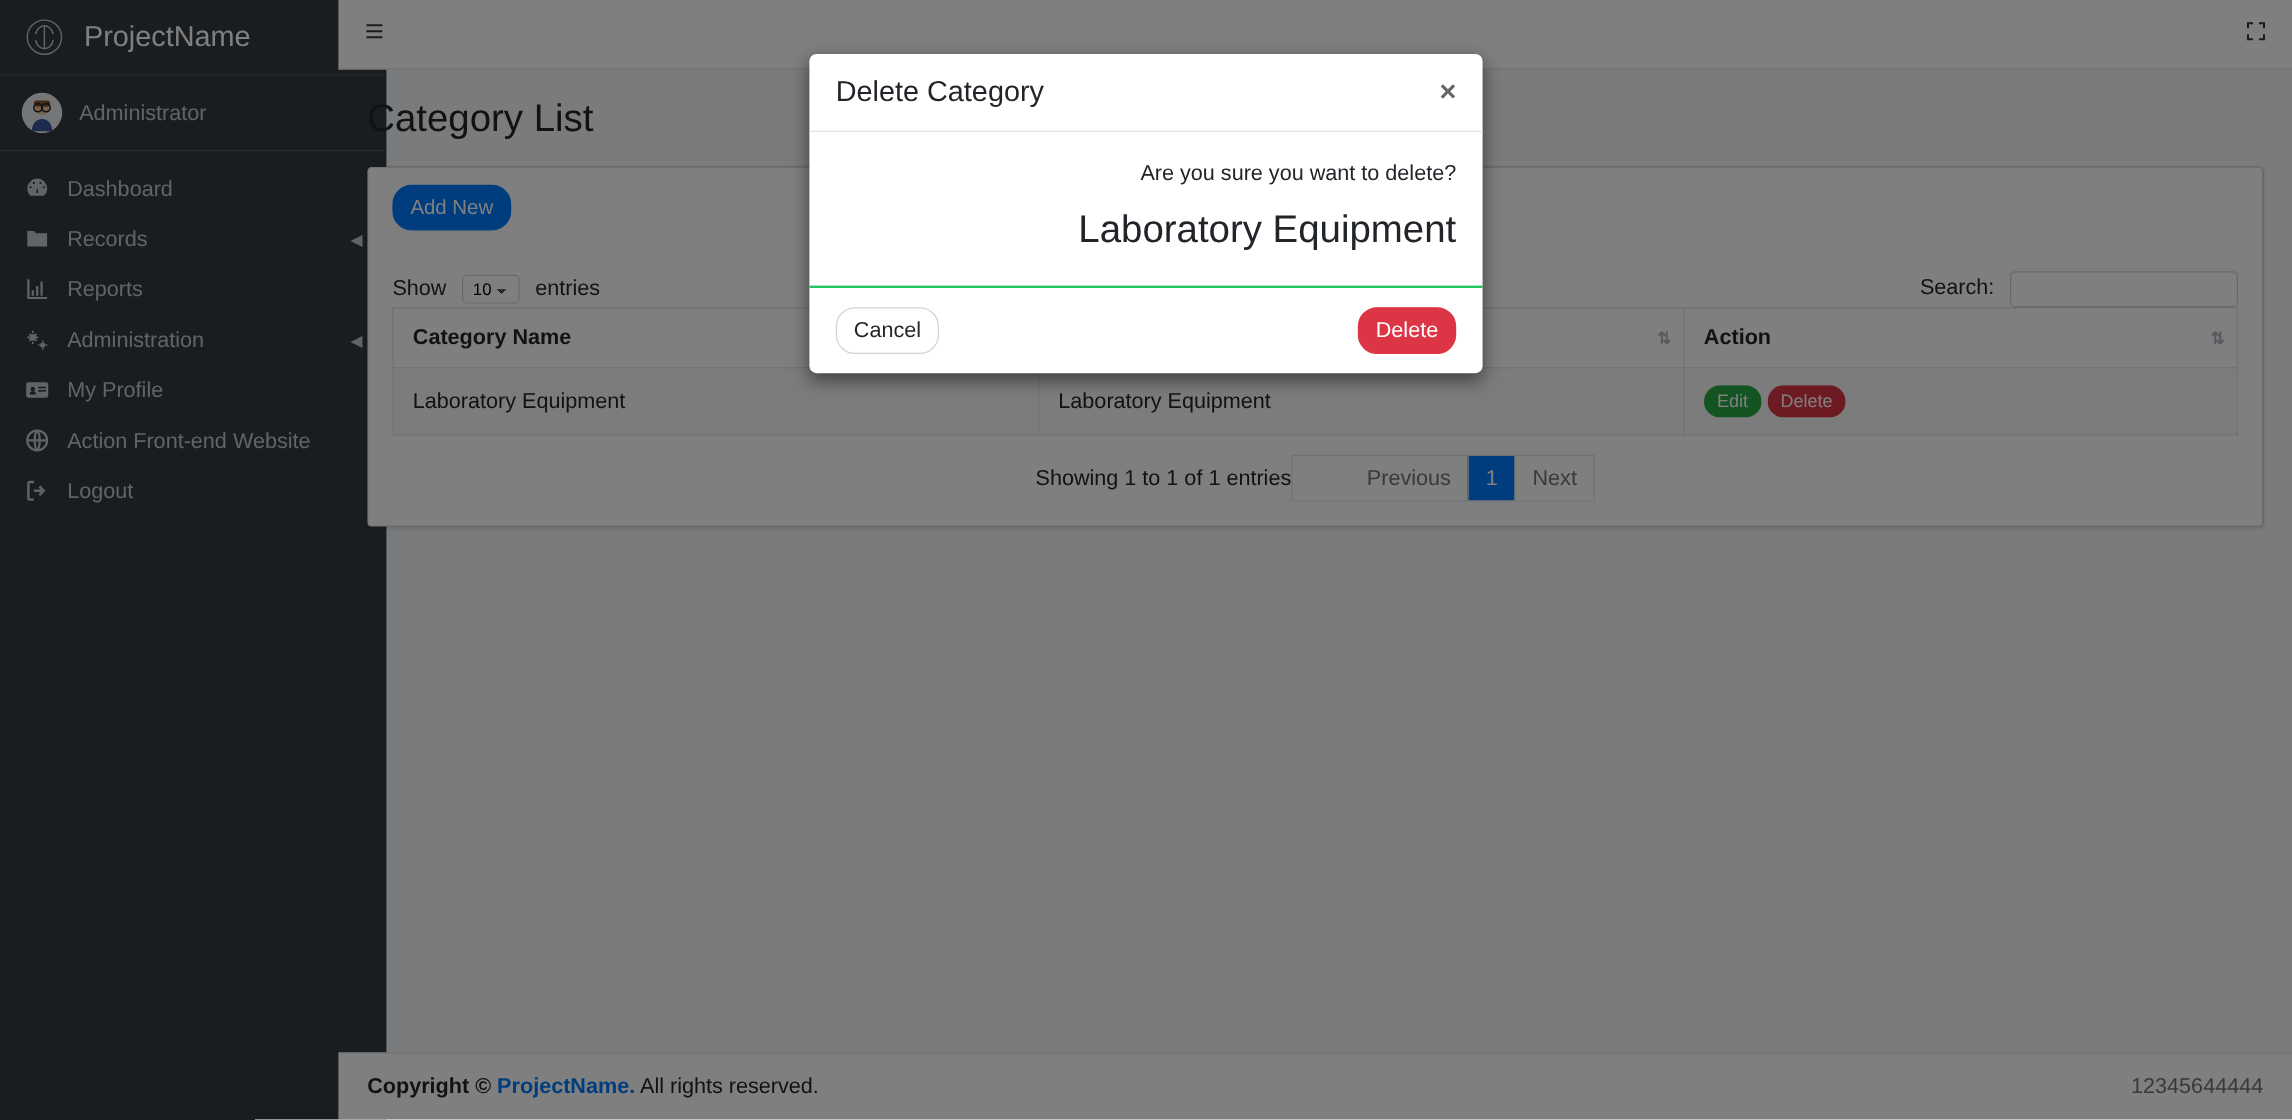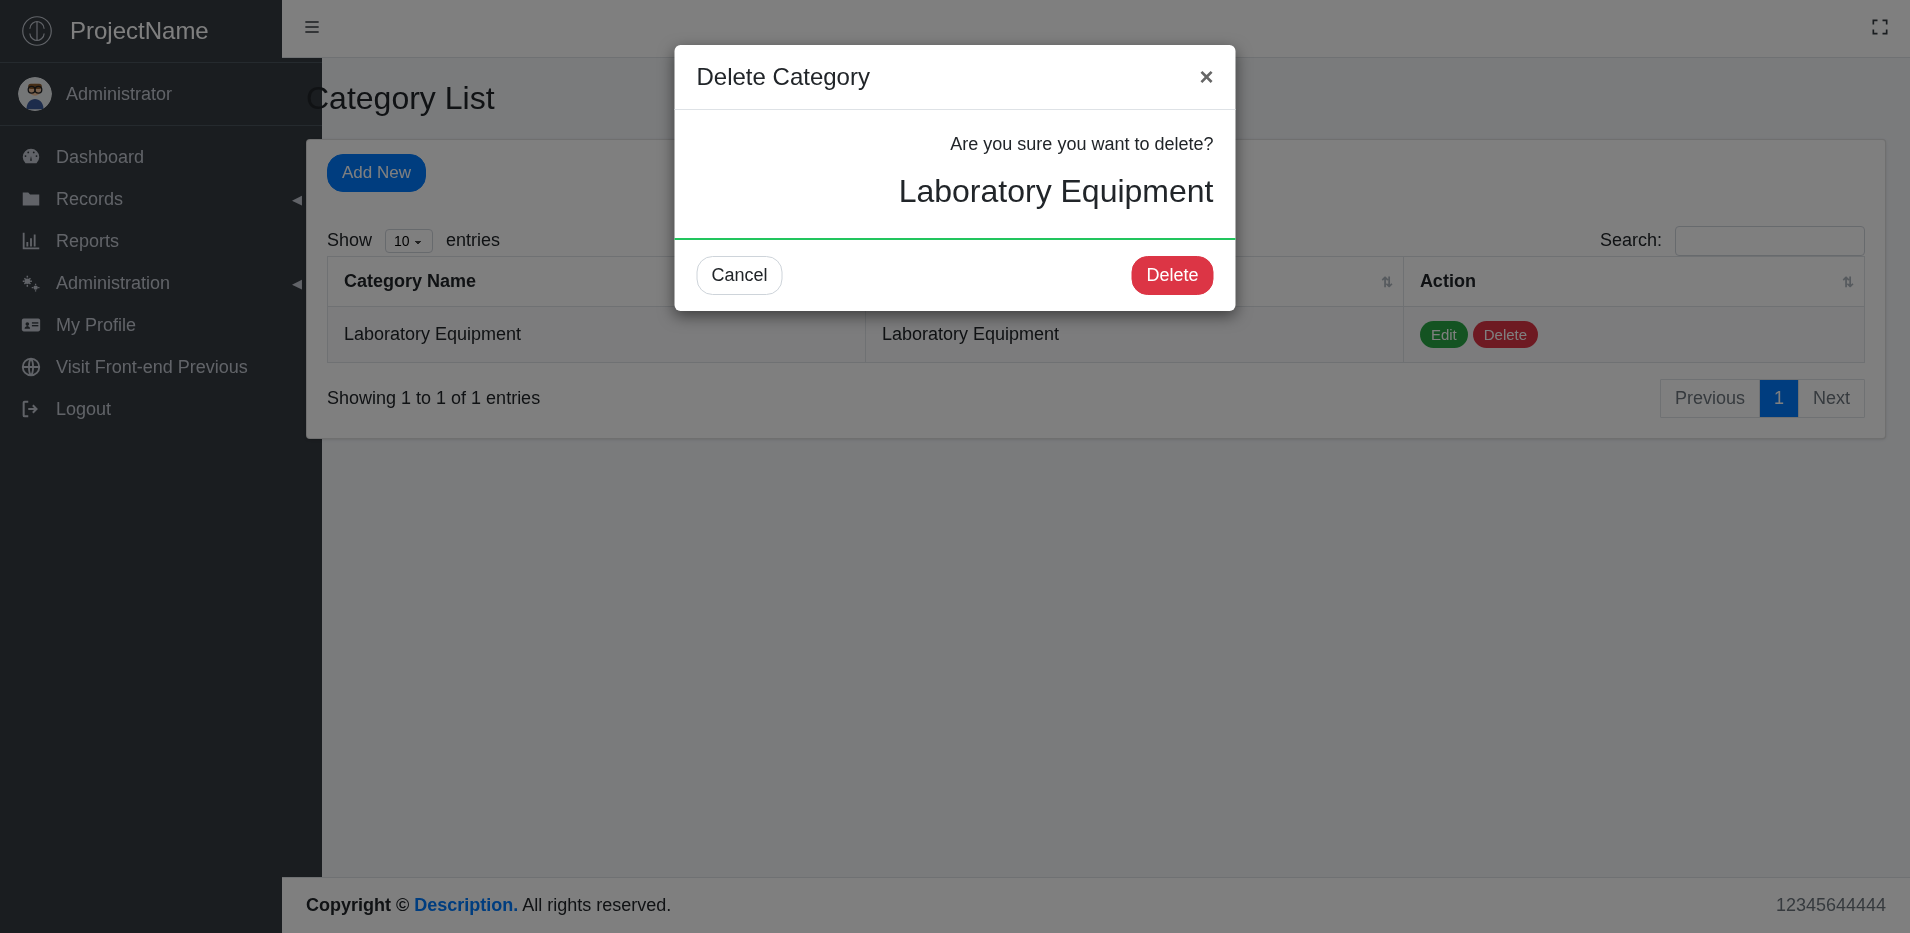--- a/index.html
+++ b/index.html
@@ -42,22 +42,22 @@
   #fff; }
 .dt-controls input[type=search] { margin-left:8px; padding:5px 8px; border:1px solid #ced4da; border-radius:4px; width:190px; font-size:16px; }
 
 table.dt { width:100%; border-collapse:collapse; }
 table.dt th, table.dt td { padding:14px 16px; border-top:1px solid #dee2e6; text-align:left; font-size:18px; }
 table.dt th { border:1px solid #dee2e6; position:relative; font-weight:600; color:#212529; }
 table.dt th .sort { position:absolute; right:10px; top:50%; transform:translateY(-50%); color:#adb5bd; font-size:14px; }
 table.dt td { border:1px solid #dee2e6; }
 table.dt tbody tr:nth-child(odd){ background:#f8f9fa; }
 
-.dt-footer { display:flex; justify-content:space-between; align-items:center; margin-top:16px; font-size:18px; }
-.pagination { display:flex; border:1px solid #dee2e6; border-radius:1px; overflow:hidden; }
+.dt-footer { display:flex; justify-content:center; align-items:center; margin-top:16px; font-size:18px; }
+.pagination { display:flex; border:1px solid #dee2e6; border-radius:1px; overflow:hidden;padding-left:48px; }
 .page { padding:8px 14px; border-left:1px solid #dee2e6; cursor:pointer; color:#6c757d; }
 .page:first-child { border-left:none; }
 .page.active { background:#007bff; color:#fff; }
 .page.disabled { color:#6c757d; }
 
 
 .footer { position:absolute; left:0; right:0; bottom:0; height:56px; background:#fff; border-top:1px solid #dee2e6; display:flex; align-items:center; justify-content:space-between; padding:0 24px; font-size:18px; color:#212529; }
 .footer a { color:#007bff; text-decoration:none; }
 .footer .ver { color:#6c757d; }
 
@@ -134,21 +134,21 @@
           <rect x="13" y="9" width="7" height="1.5" fill="#343a40"></rect>
           <rect x="13" y="12" width="7" height="1.5" fill="#343a40"></rect>
         </svg>
       <span>My Profile</span>
     </div>
     <div class="nav-item">
       <svg viewBox="0 0 24 24" fill="none" stroke="currentColor" stroke-width="2">
           <circle cx="12" cy="12" r="9"></circle>
           <path d="M3 12h18M12 3c3 3 3 15 0 18M12 3c-3 3-3 15 0 18"></path>
         </svg>
-      <span>Visit Front-end Previous</span>
+      <span>Action Front-end Website</span>
     </div>
     <div class="nav-item">
       <svg viewBox="0 0 24 24" fill="none" stroke="currentColor" stroke-width="2.2">
           <path d="M9 4H5a1 1 0 00-1 1v14a1 1 0 001 1h4M14 8l4 4-4 4M18 12H9"></path>
         </svg>
       <span>Logout</span>
     </div>
   </nav>
 </aside>
 
@@ -222,21 +222,21 @@
           <span class="page disabled">Previous</span>
           <span class="page active">1</span>
           <span class="page disabled">Next</span>
         </div>
       </div>
     </div>
   </div>
 
   <div class="footer">
     <div>
-      <strong><span>Copyright © </span><a href="#">Description.</a></strong><span> All rights reserved.</span>
+      <strong><span>Copyright © </span><a href="#">ProjectName.</a></strong><span> All rights reserved.</span>
     </div>
     <span class="ver">12345644444</span>
   </div>
 </div>
 
 <div class="overlay"></div>
 <div class="modal">
   <div class="modal-header">
     <h5>Delete Category</h5>
     <span class="close">×</span>

